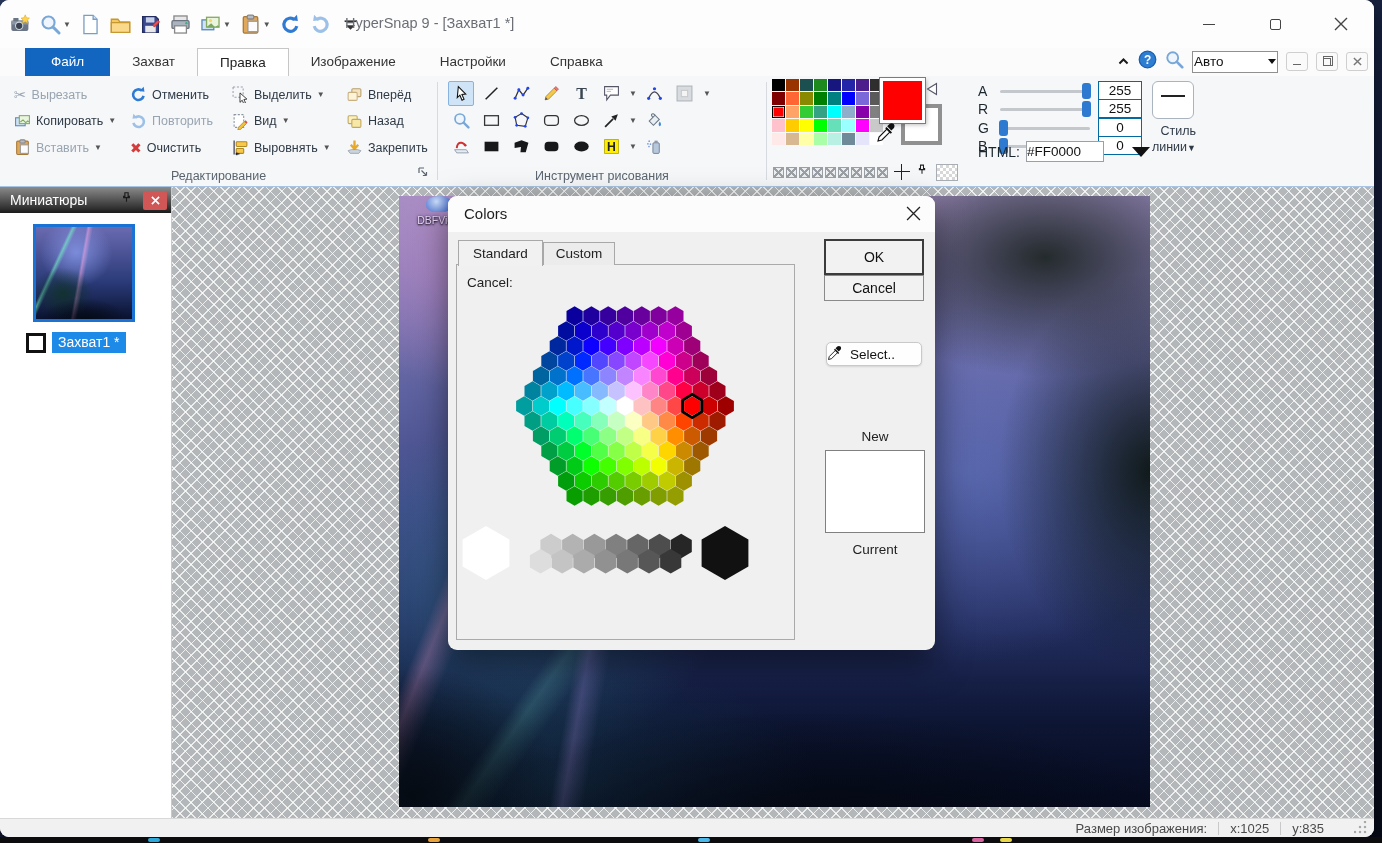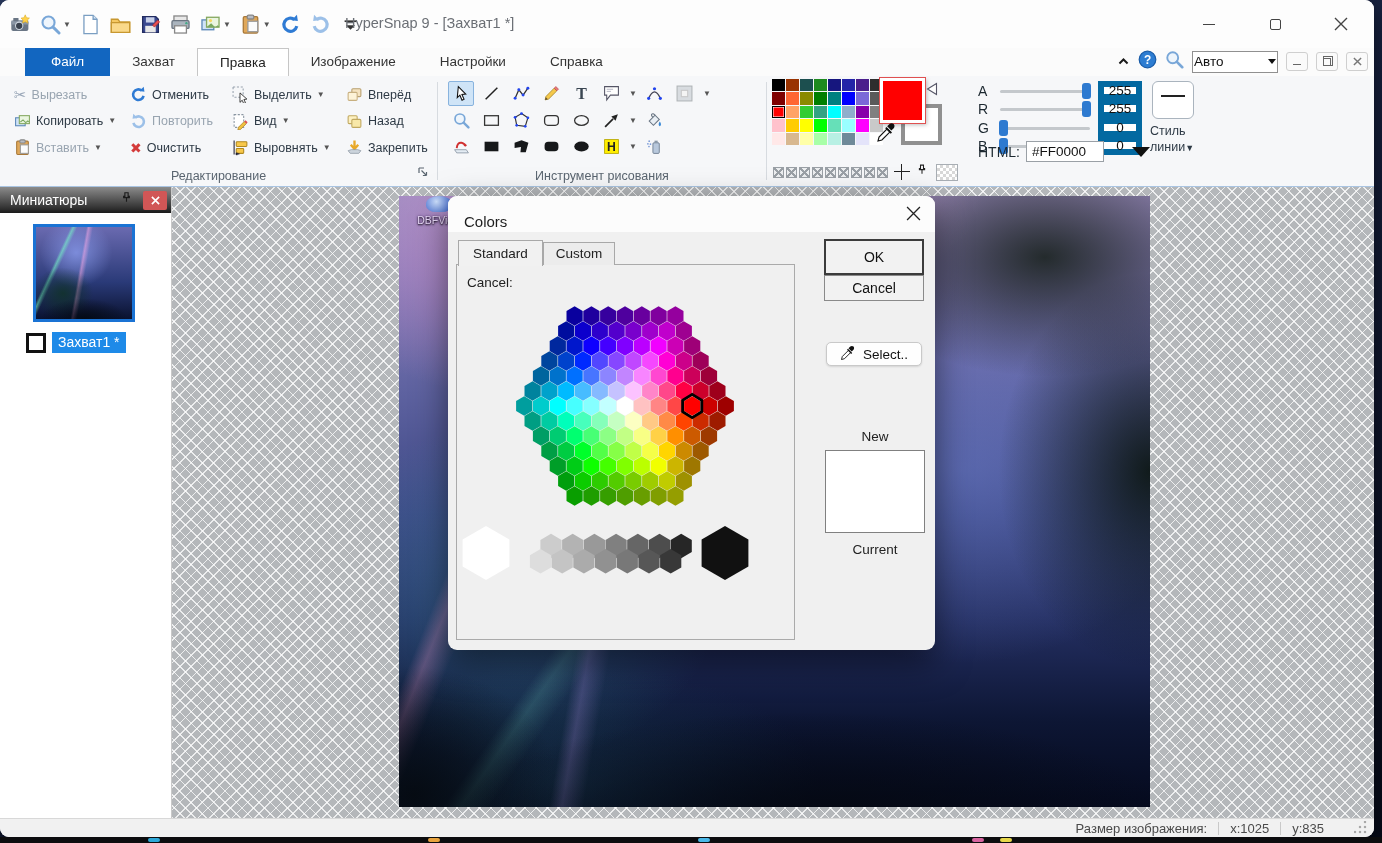--- a/index.html
+++ b/index.html
@@ -55,21 +55,21 @@
   .ebtn { display:flex; align-items:center; gap:5px; font-size:12.5px; color:#2e3a46; white-space:nowrap; }
   .ebtn.disabled { color:#98a4b0; }
   .ebtn svg { flex:none; }
   .launcher { position:absolute; right:8px; bottom:4px; }
 
   .grp-draw { left:438px; width:328px; }
   .toolrow { position:absolute; left:10px; display:flex; gap:4px; align-items:center; }
   .tool { width:26px; height:25px; display:flex; align-items:center; justify-content:center; border:1px solid transparent; border-radius:2px; }
   .tool.sel { background:#cfe4f7; border-color:#88b3de; }
   .tooldd { font-size:8px; color:#555; margin:0 1px; }
-  .linestyle { position:absolute; left:712px; top:5px; width:46px; text-align:left; }
+  .linestyle { position:absolute; left:712px; top:5px; width:46px; text-align:right; }
   .ls-box { width:42px; height:38px; margin:0 auto; border:1px solid #aab4be; border-radius:6px; background:#fff; position:relative; }
   .ls-box i { position:absolute; left:8px; right:8px; top:13px; border-top:2px solid #222; }
   .ls-text { margin-top:5px; font-size:12.5px; color:#2e3a46; line-height:1.25; }
 
   .grp-color { left:766px; right:0; }
   .swgrid { position:absolute; left:6px; top:3px; display:grid; grid-template-columns:repeat(8,13px); grid-auto-rows:12.4px; gap:1px; }
   .sw { width:13px; height:12.4px; }
   .sw.selsw { outline:1.6px solid #000; outline-offset:-1px; box-shadow:inset 0 0 0 1.5px #fff; }
   .fgsw { position:absolute; left:114px; top:2px; width:45px; height:45px; background:#f20000;
     border:3px solid #fff; box-shadow:0 0 0 1px #e05050, 2px 2px 4px rgba(0,0,0,.25); }
@@ -83,26 +83,26 @@
   .plus { width:16px; height:16px; position:relative; margin:0 4px; }
   .plus:before { content:""; position:absolute; left:0; right:0; top:7px; border-top:1.6px solid #222; }
   .plus:after { content:""; position:absolute; top:0; bottom:0; left:7px; border-left:1.6px solid #222; }
   .checkerbox { width:22px; height:17px; border:1px solid #a8aeb4;
     background:conic-gradient(#d8d8d8 25%, #fff 0 50%, #d8d8d8 0 75%, #fff 0) 0 0/6px 6px; margin-left:6px; }
   .channels { position:absolute; left:212px; top:7px; width:382px; }
   .chrow { position:absolute; left:0; height:17px; width:100%; }
   .ch-label { position:absolute; left:0; top:0; width:14px; font-size:14px; color:#1c2830; }
   .ch-track { position:absolute; left:22px; top:7px; width:90px; height:3px; background:#c4c8cc; border-radius:2px; }
   .ch-thumb { position:absolute; top:-7px; width:9px; height:16px; background:#2e7ad0; border-radius:3px; }
-  .ch-value { position:absolute; left:120px; top:-2px; width:44px; height:19px; border:6px solid #0369a1; background:#fff;
+  .ch-value { position:absolute; left:120px; top:-2px; width:44px; height:19px; border:1px solid #0369a1; background:#fff;
     font-size:13.5px; color:#111; display:flex; align-items:center; justify-content:center; }
   .htmlrow { position:absolute; left:212px; top:65px; display:flex; align-items:center; }
   .html-label { font-size:14px; color:#1c2830; margin-right:6px; }
   .html-input { width:78px; height:21px; border:1px solid #9aa0a6; background:#fff; font-size:13.5px; color:#111;
-    display:flex; align-items:center; padding-left:5px; }
+    display:flex; align-items:center; }
   .bigtri { width:0; height:0; border-left:9px solid transparent; border-right:9px solid transparent;
     border-top:10px solid #111; margin-left:28px; }
 
   
   .main { position:relative; height:631px; display:flex; }
   .panel { position:relative; width:172px; background:#fff; border-right:1px solid #c9c9c9; flex:none; }
   .panel-header { height:26px; background:linear-gradient(180deg,#8b8b8b,#333 80%,#1a1a1a);
     display:flex; align-items:center; padding:0 4px 0 10px; }
   .panel-title { color:#fff; font-size:14px; flex:1; }
   .panel-pin { margin-right:10px; }
@@ -140,36 +140,36 @@
       linear-gradient(180deg,#9b8cc0 0%,#8279b4 14%,#5e62a0 32%,#3c4784 52%,#232e60 70%,#0d1634 86%,#050a1e 100%); }
   .dsk-icon { position:absolute; left:10px; top:0; width:60px; text-align:center; }
   .dsk-glyph { width:26px; height:16px; margin:0 auto; border-radius:50% 50% 40% 40%;
     background:radial-gradient(circle at 40% 35%, #cfe2ff, #5a7fd8 70%, #27408f); }
   .dsk-label { margin-top:2px; font-size="10px"; font-size:10.5px; color:#e8d8f8; text-shadow:0 1px 2px #000, 0 0 3px #503070; }
 
   
   .dialog { position:absolute; left:448px; top:196px; width:487px; height:454px; background:#f0f0f0;
     border-radius:9px; box-shadow:0 12px 34px rgba(0,0,0,.5); z-index:5; }
   .dlg-title { position:relative; height:36px; background:#fcfcfc; border-radius:9px 9px 0 0; }
-  .dlg-title-text { position:absolute; left:16px; top:9px; font-size:15px; color:#1d1d1d;margin-top:8px; }
+  .dlg-title-text { position:absolute; left:16px; top:9px; font-size:15px; color:#1d1d1d; }
   .dlg-x { position:absolute; right:14px; top:10px; }
   .dlg-tabs { position:absolute; left:10px; top:43px; display:flex; align-items:flex-end; z-index:2; }
   .dtab { font-size:13.5px; color:#222; background:#ececec; border:1px solid #a8a8a8; border-bottom:none;
     padding:3px 12px 4px; }
   .dtab.active { background:#f1f1f1; padding:5px 14px 5px; position:relative; top:1px;text-align:right; }
   .dlg-page { position:absolute; left:8px; top:68px; width:339px; height:376px; border:1px solid #aaa; background:#f0f0f0; }
   .colors-label { position:absolute; left:10px; top:10px; font-size:13.5px; color:#222; }
   #hexsvg { position:absolute; left:0; top:0; }
   .btn-ok { position:absolute; left:376px; top:43px; width:100px; height:36px; background:#f2f2f2;
     border:2px solid #3c3c3c; font-size:14px; color:#111; font-family:inherit; }
   .btn-cancel { position:absolute; left:376px; top:79px; width:100px; height:26px; background:#f2f2f2;
     border:1px solid #8a8a8a; font-size:14px; color:#111; font-family:inherit; }
   .btn-select { position:absolute; left:378px; top:146px; width:96px; height:24px; background:#fefefe;
     border:1px solid #c9c9c9; border-radius:5px; box-shadow:0 1px 2px rgba(0,0,0,.12);
-    display:flex; align-items:center; justify-content:center; gap:7px; font-size:13.5px; color:#111; font-family:inherit; }
+    display:flex; align-items:center; justify-content:flex-start; gap:7px; font-size:13.5px; color:#111; font-family:inherit; }
   .new-label { position:absolute; left:377px; top:233px; width:100px; text-align:center; font-size:13.5px; color:#222; }
   .dlg-swatch { position:absolute; left:377px; top:254px; width:100px; height:83px; border:1px solid #808080; background:#fff; }
   .current-label { position:absolute; left:377px; top:346px; width:100px; text-align:center; font-size:13.5px; color:#222; }
 
   
   .statusbar { position:relative; height:19px; background:#f1f1f1; border-top:1px solid #d8d8d8;
     display:flex; align-items:center; justify-content:flex-end; font-size:13px; color:#4a4a4a; }
   .sb-sep { width:1px; height:13px; background:#c9c9c9; margin:0 11px; }
   .sb-grip { width:14px; height:14px; margin:0 6px 0 30px;
     background:

